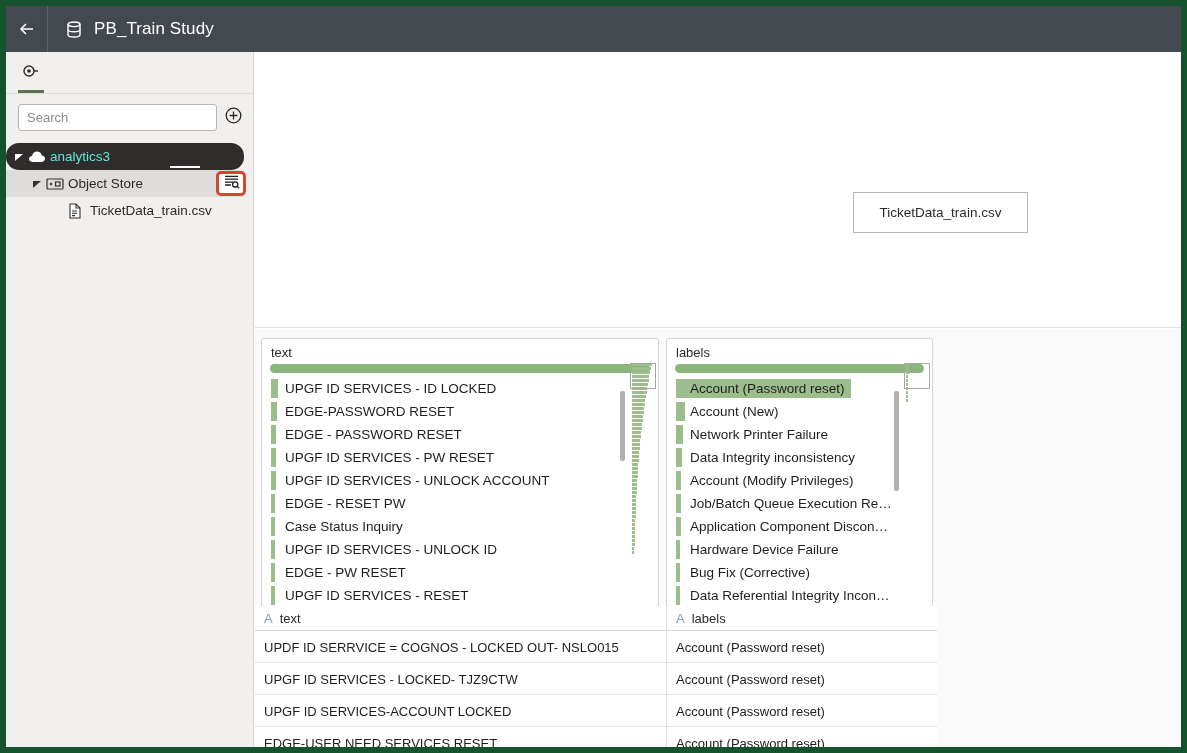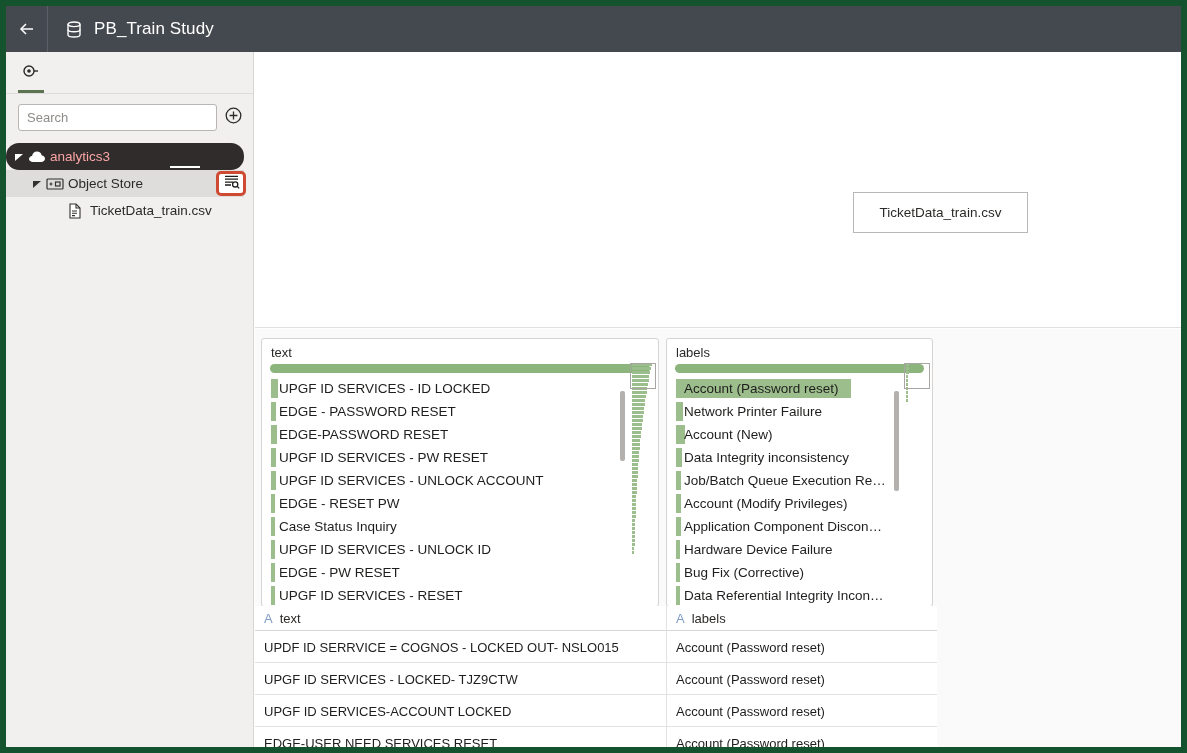--- a/index.html
+++ b/index.html
@@ -132,21 +132,21 @@
 
   .tree { padding-top: 2px; }
   .tree-row {
     height: 27px;
     display: flex; align-items: center;
     position: relative;
     cursor: pointer;
   }
   .tree-row.level0 {
     background: #2f2c2b;
-    color: #fca5a5;
+    color: #5eead4;
     padding-left: 8px;
     width: 238px;
     border-radius: 13px;
   }
   .tree-row.level0 .sel-underline {
     position: absolute;
     left: 164px; bottom: 2px;
     width: 30px; height: 2px;
     background: #ffffff;
   }
@@ -250,21 +250,21 @@
   .cl-bar {
     position: absolute;
     left: 9px; top: 2px;
     height: 19px;
     background: #9cbd8c;
   }
   .cl-text {
     position: relative;
     font-size: 13.5px;
     color: #1f1e1d;
-    margin-left: 8px;
+    margin-left: 14px;
     white-space: nowrap;
     overflow: hidden;
   }
 
   .mini-hist {
     position: absolute;
     top: 24px;
     width: 22px;
   }
   .mh-bar {
@@ -447,26 +447,26 @@
 
       <div class="profile-card" id="card-text">
         <div class="card-title">text</div>
         <div class="card-topbar"></div>
         <div class="card-list" id="list-text">
             <div class="cl-row">
               <div class="cl-bar" style="width: 7px;"></div>
               <div class="cl-text">UPGF ID SERVICES - ID LOCKED</div>
             </div>
             <div class="cl-row">
+              <div class="cl-bar" style="width: 6px;"></div>
+              <div class="cl-text">EDGE-PASSWORD RESET</div>
+            </div>
+            <div class="cl-row">
               <div class="cl-bar" style="width: 5px;"></div>
               <div class="cl-text">EDGE - PASSWORD RESET</div>
-            </div>
-            <div class="cl-row">
-              <div class="cl-bar" style="width: 6px;"></div>
-              <div class="cl-text">EDGE-PASSWORD RESET</div>
             </div>
             <div class="cl-row">
               <div class="cl-bar" style="width: 5px;"></div>
               <div class="cl-text">UPGF ID SERVICES - PW RESET</div>
             </div>
             <div class="cl-row">
               <div class="cl-bar" style="width: 5px;"></div>
               <div class="cl-text">UPGF ID SERVICES - UNLOCK ACCOUNT</div>
             </div>
             <div class="cl-row">
@@ -546,38 +546,38 @@
 
       <div class="profile-card" id="card-labels">
         <div class="card-title">labels</div>
         <div class="card-topbar"></div>
         <div class="card-list" id="list-labels">
             <div class="cl-row">
               <div class="cl-bar" style="width: 175px;"></div>
               <div class="cl-text">Account (Password reset)</div>
             </div>
             <div class="cl-row">
+              <div class="cl-bar" style="width: 9px;"></div>
+              <div class="cl-text">Account (New)</div>
+            </div>
+            <div class="cl-row">
               <div class="cl-bar" style="width: 7px;"></div>
               <div class="cl-text">Network Printer Failure</div>
             </div>
             <div class="cl-row">
-              <div class="cl-bar" style="width: 9px;"></div>
-              <div class="cl-text">Account (New)</div>
-            </div>
-            <div class="cl-row">
               <div class="cl-bar" style="width: 6px;"></div>
               <div class="cl-text">Data Integrity inconsistency</div>
             </div>
             <div class="cl-row">
               <div class="cl-bar" style="width: 5px;"></div>
+              <div class="cl-text">Account (Modify Privileges)</div>
+            </div>
+            <div class="cl-row">
+              <div class="cl-bar" style="width: 5px;"></div>
               <div class="cl-text">Job/Batch Queue Execution Re…</div>
-            </div>
-            <div class="cl-row">
-              <div class="cl-bar" style="width: 5px;"></div>
-              <div class="cl-text">Account (Modify Privileges)</div>
             </div>
             <div class="cl-row">
               <div class="cl-bar" style="width: 5px;"></div>
               <div class="cl-text">Application Component Discon…</div>
             </div>
             <div class="cl-row">
               <div class="cl-bar" style="width: 4px;"></div>
               <div class="cl-text">Hardware Device Failure</div>
             </div>
             <div class="cl-row">

